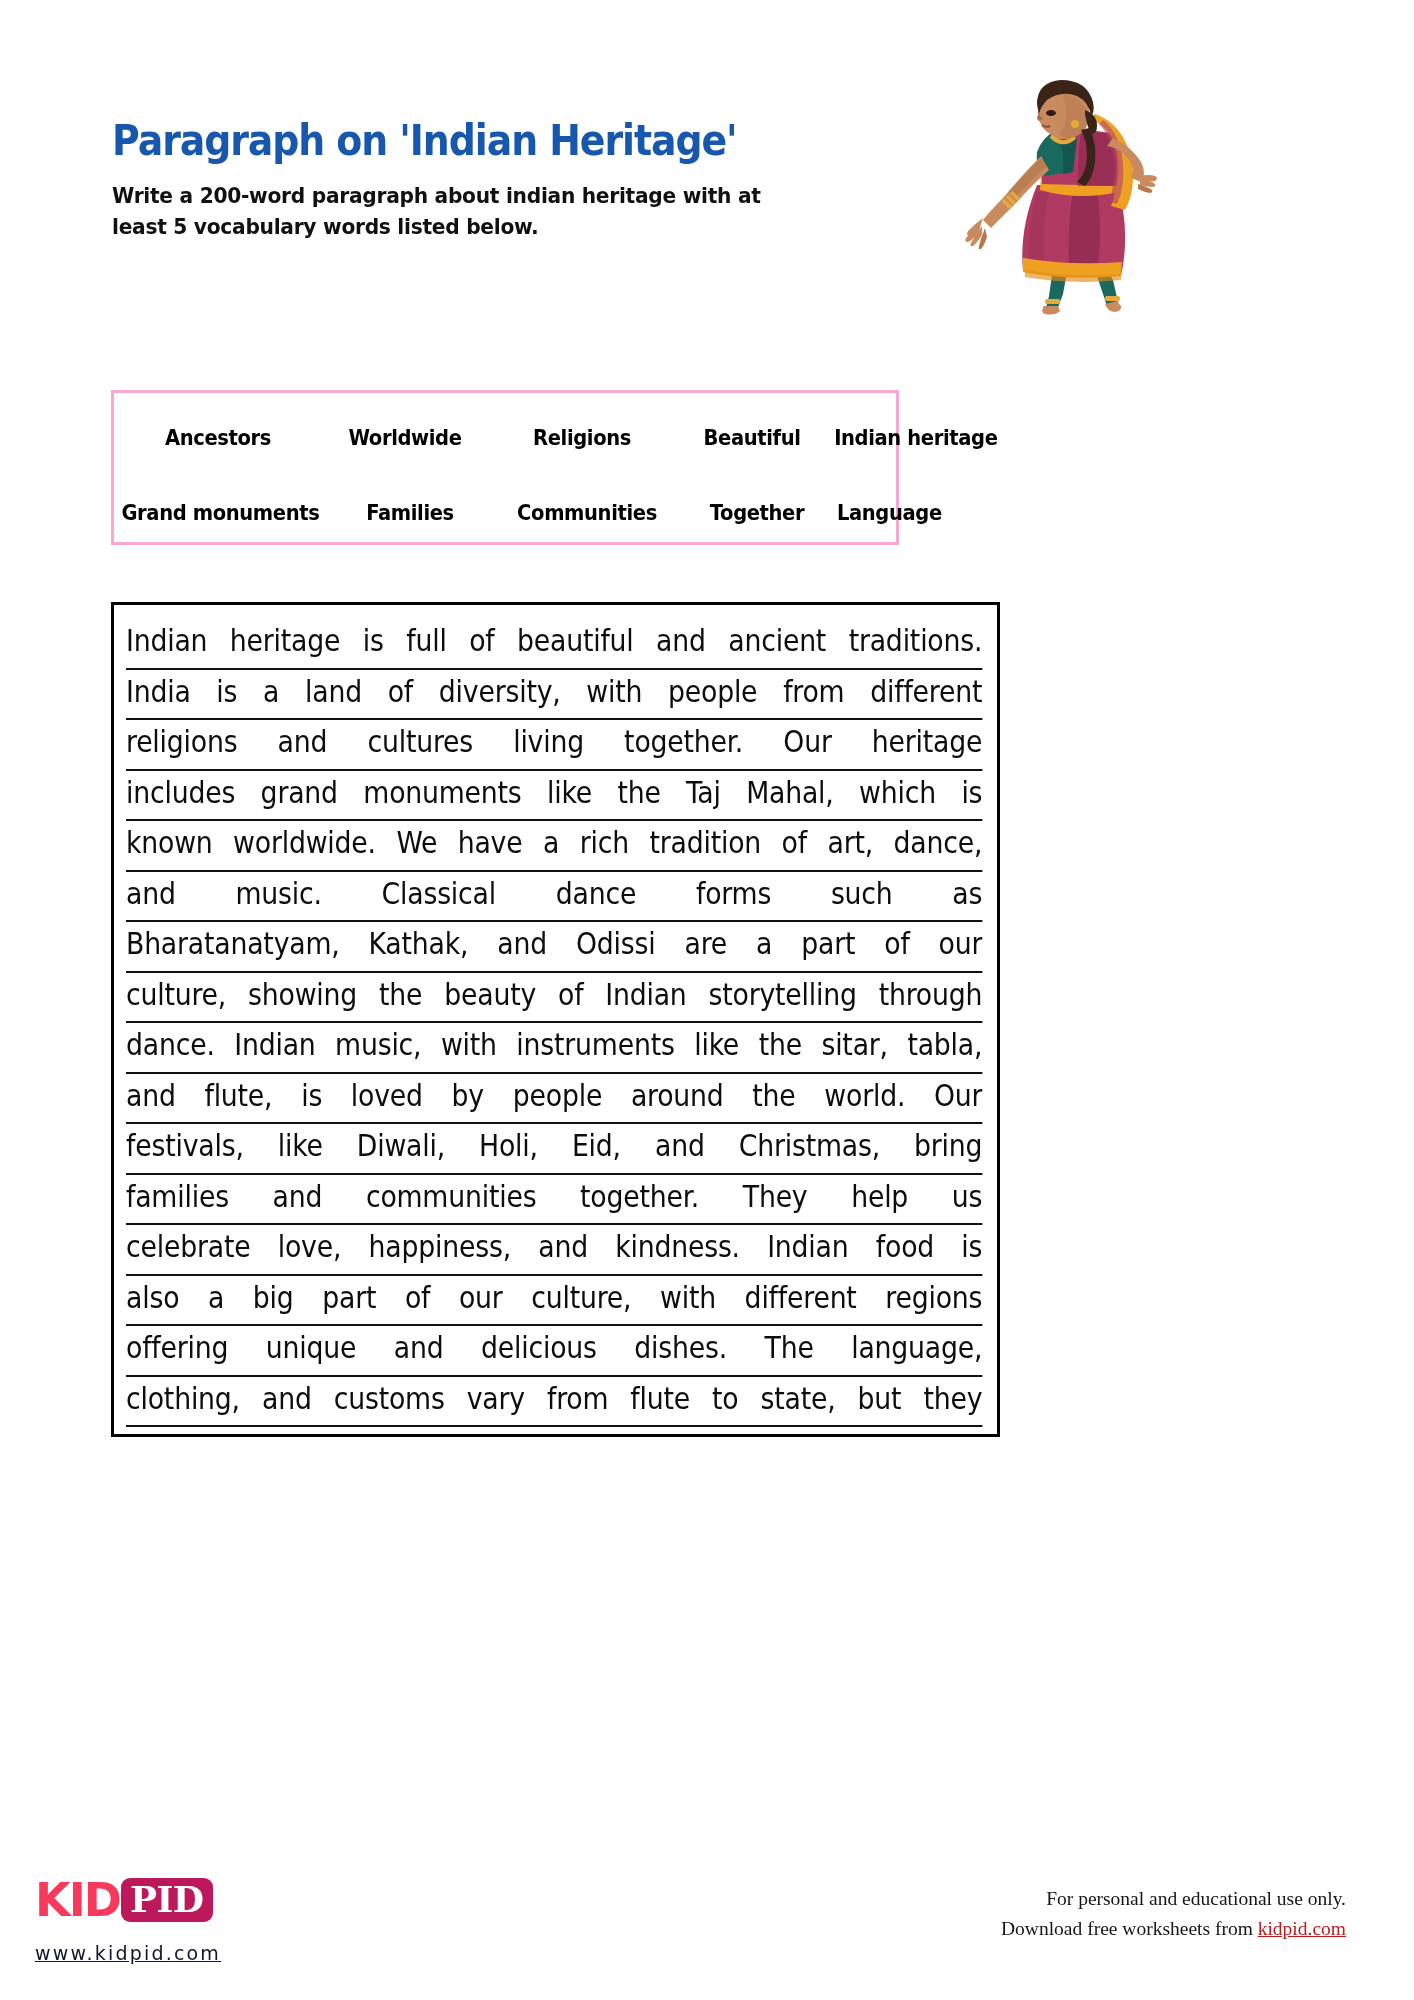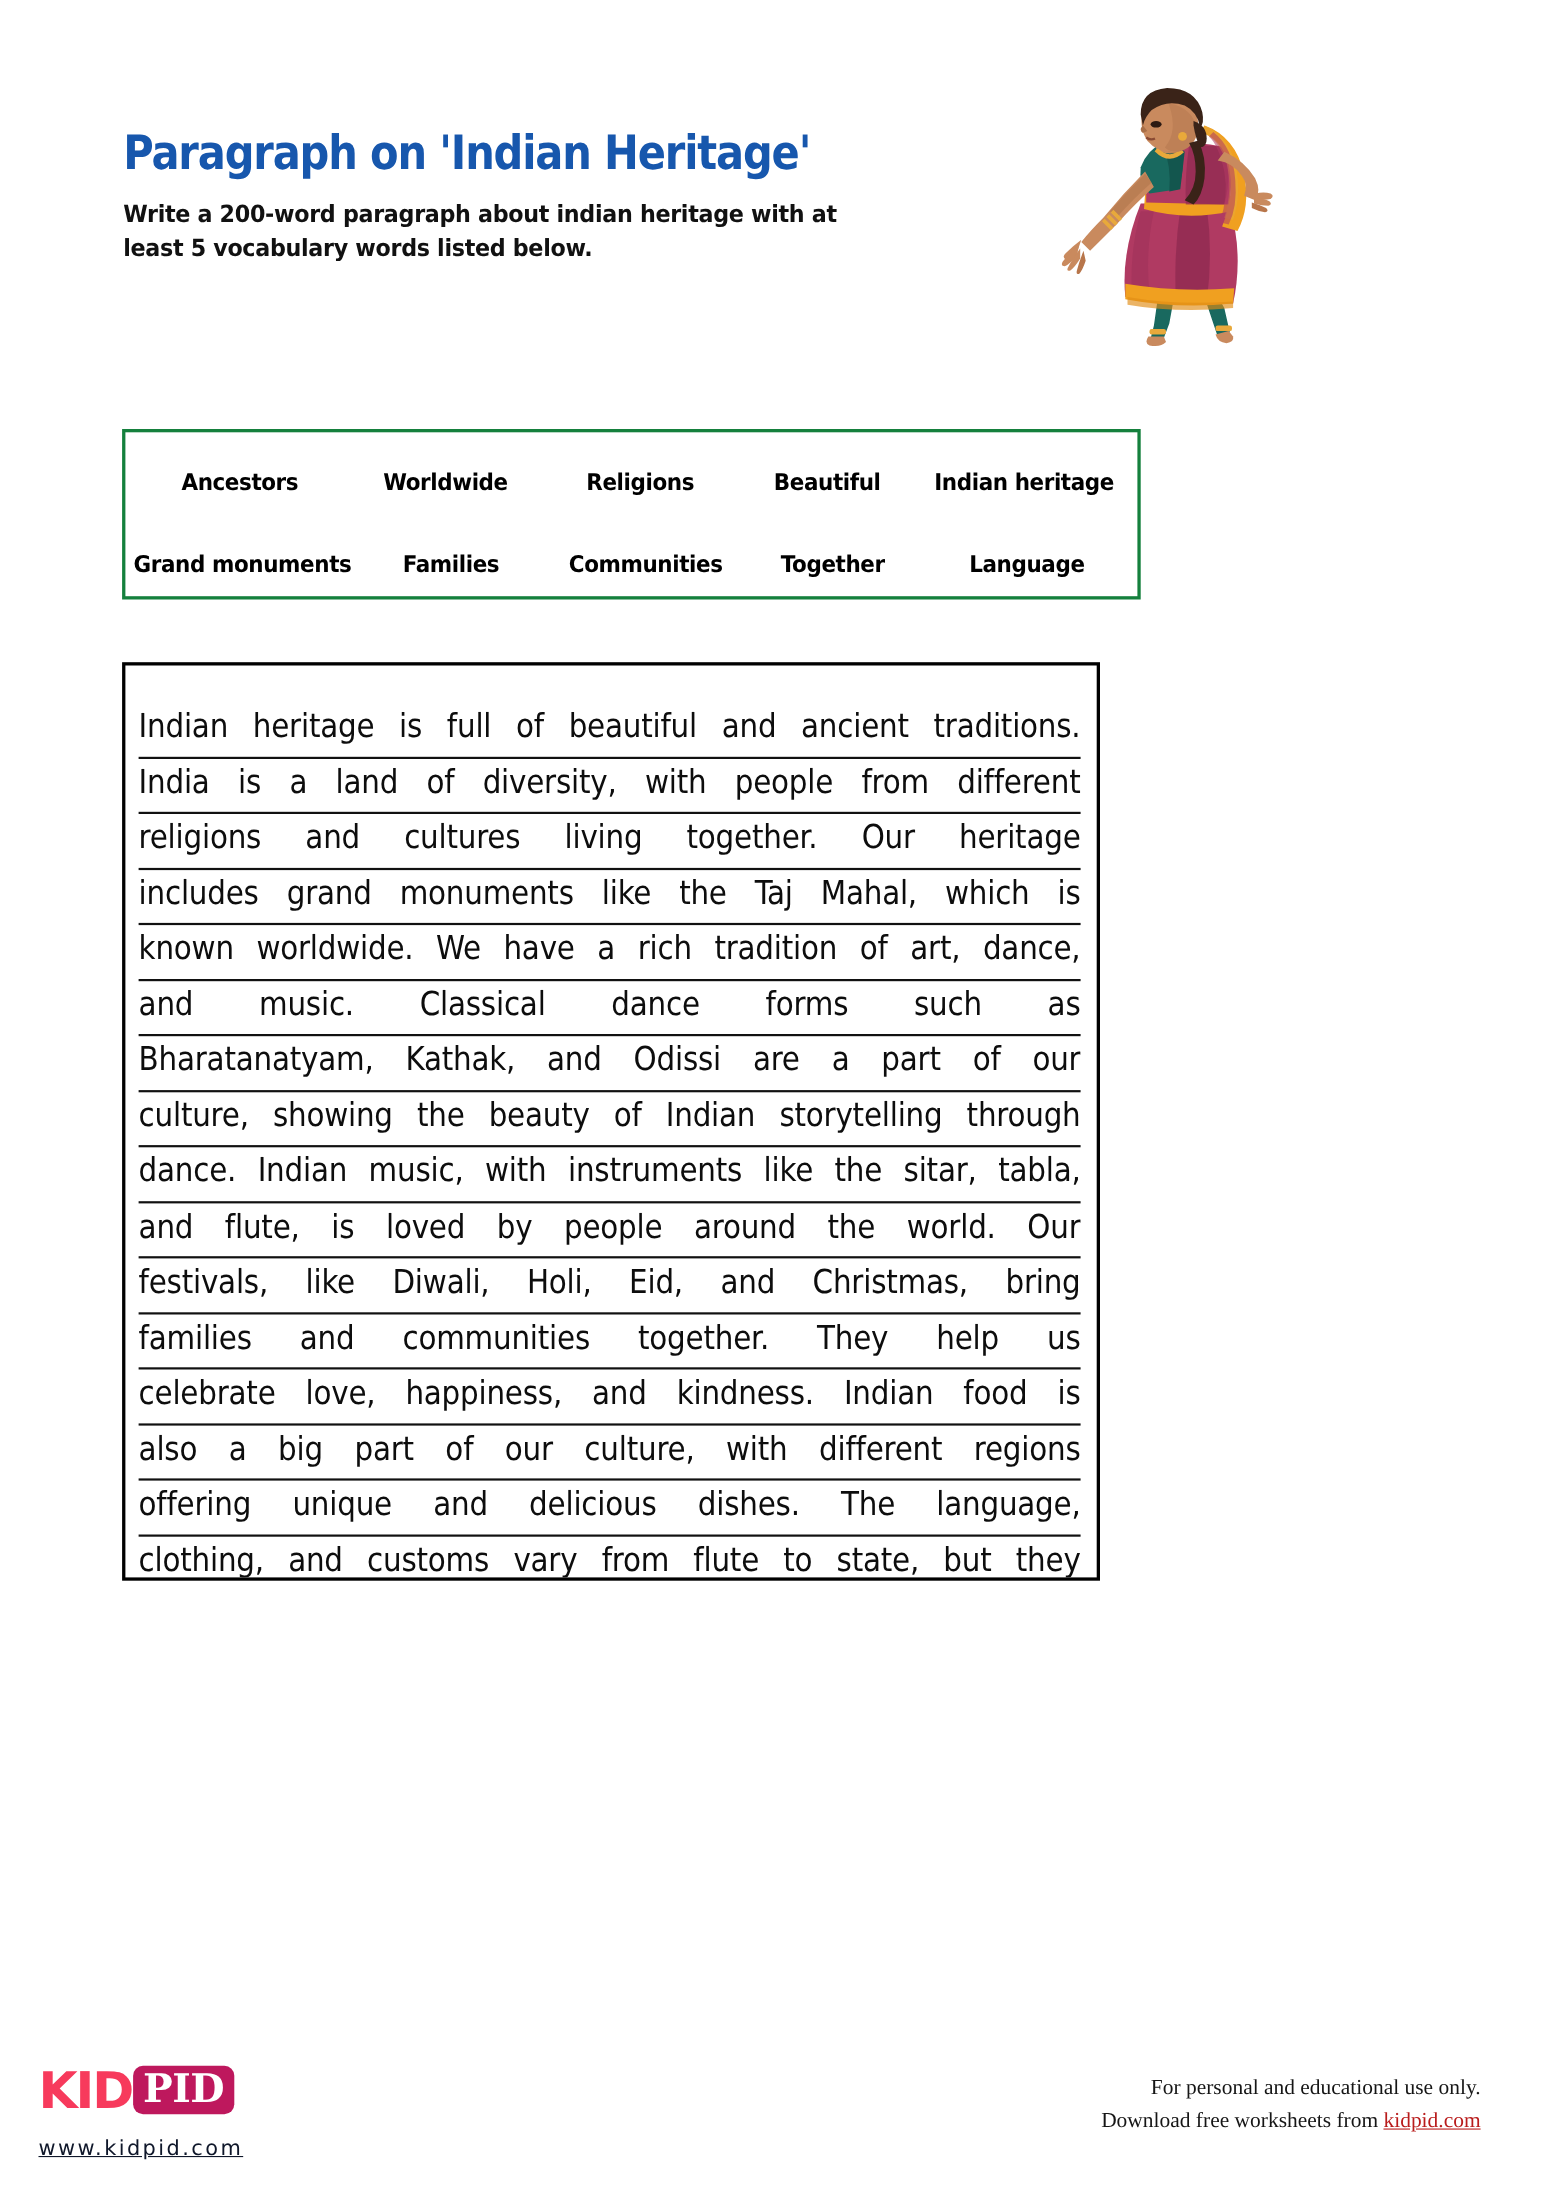--- a/index.html
+++ b/index.html
@@ -62,23 +62,23 @@
     width: 215px;
     height: 235px;
   }
   #dancer-illustration svg { display: block; width: 100%; height: 100%; }
 
   
   #vocab-box {
     position: absolute;
     left: 111px;
     top: 390px;
-    width: 926px;
+    width: 788px;
     height: 155px;
-    border: 3px solid #15803d;
+    border: 3px solid #f9a8d4;
     box-sizing: border-box;
   }
   .vocab-row {
     display: flex;
     width: 100%;
     height: 50%;
     align-items: center;
   }
   .vocab-row:first-child { padding-top: 8px; }
   .vocab-cell {
@@ -103,21 +103,20 @@
     left: 111px;
     top: 602px;
     width: 889px;
     height: 835px;
     border: 3px solid #000000;
     box-sizing: border-box;
     overflow: hidden;
   }
   #answer-lines {
     padding: 14px 6px 0 12px;
-    margin-top: 20px;
   }
   .answer-line {
     font-family: "DejaVu Sans Condensed", "DejaVu Sans", sans-serif;
     font-size: 30px;
     font-weight: 300;
     color: #0d0d0d;
     height: 48.5px;
     line-height: 44px;
     border-bottom: 2px solid #111111;
     white-space: nowrap;

